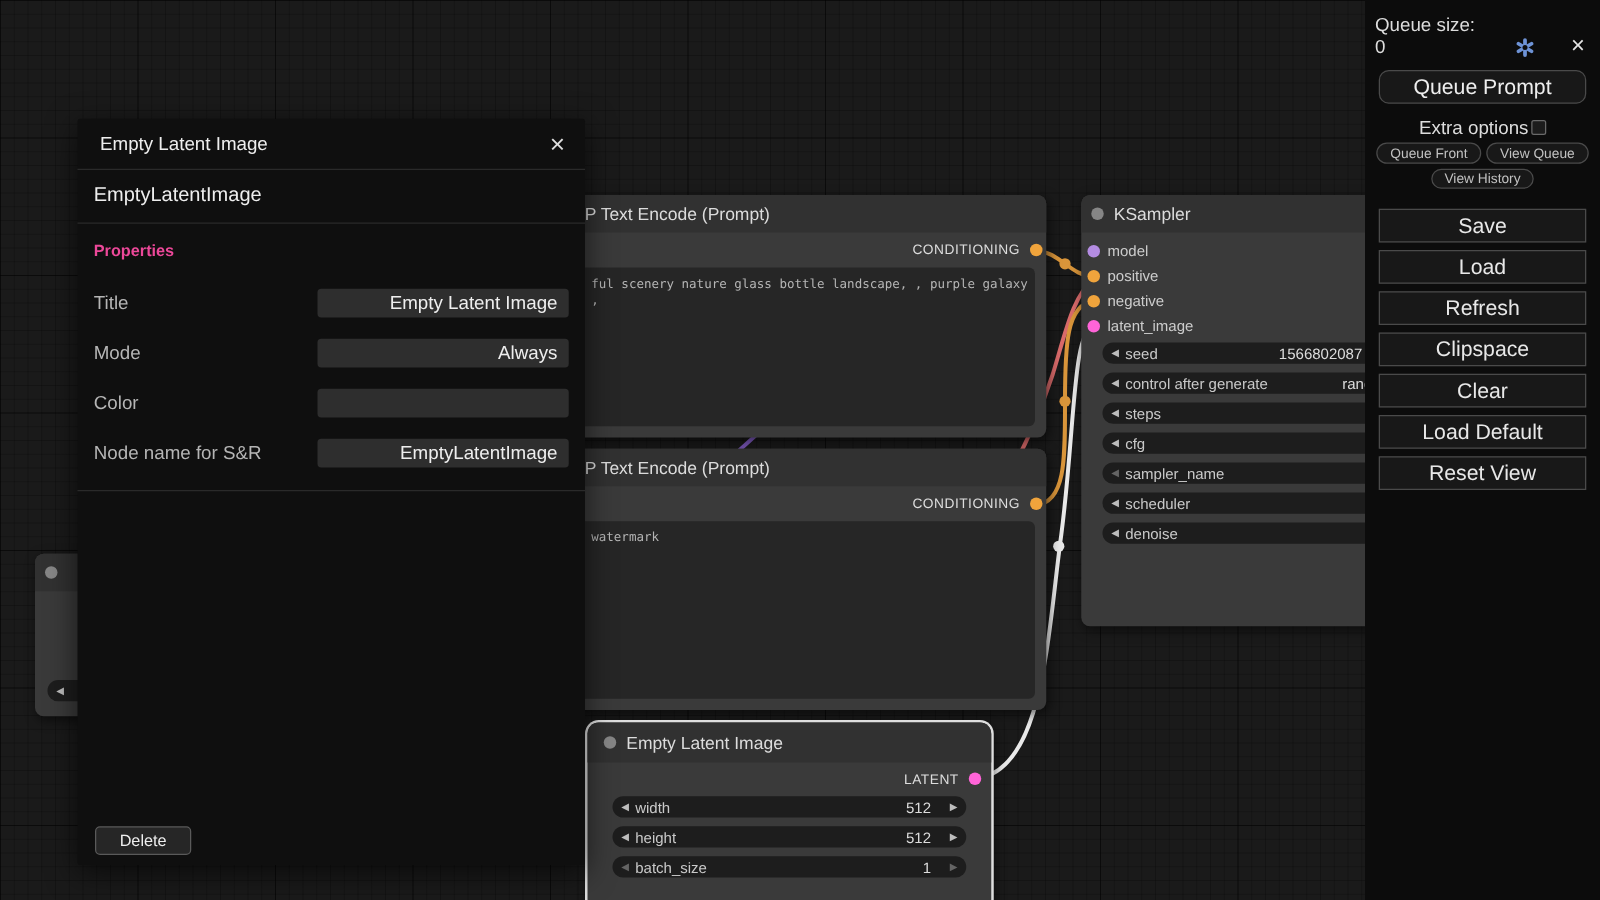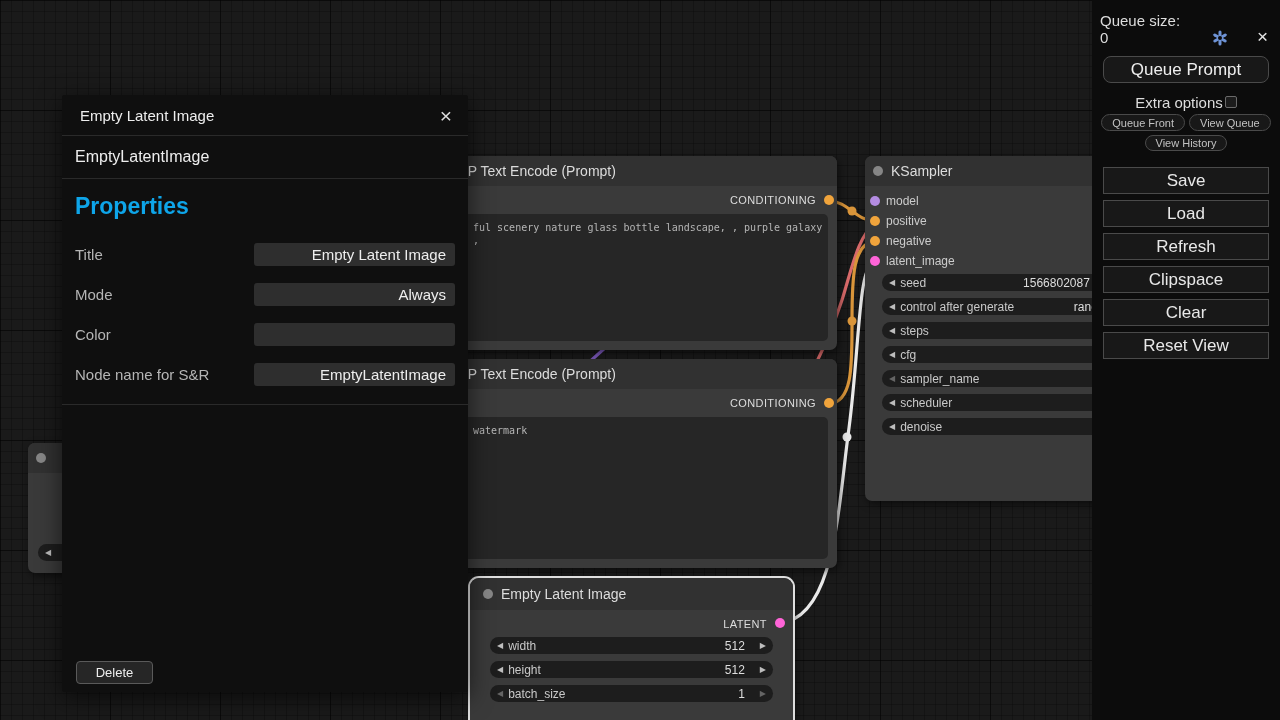--- a/index.html
+++ b/index.html
@@ -45,21 +45,21 @@
 .kp-seed .w-val{margin-right:40px}
 .pill.dim .arr{color:#646464}
 .lpill .w-val{margin-right:10px}
 .node-stub{left:28px;top:443px;width:120px;height:130px}
 .node-stub .pill{position:absolute;left:10px;right:10px;bottom:12px;margin:0}
 
 .props{position:absolute;left:62px;top:95px;width:406px;height:597px;background:#0f0f0f;z-index:10;color:#ddd;box-shadow:0 6px 24px rgba(0,0,0,.6);border-radius:2px}
 .p-head{height:41px;display:flex;align-items:center;padding:0 16px 0 18px;border-bottom:1px solid #2a2a2a;font-size:15px;color:#eee}
 .p-close{margin-left:auto;font-size:21px;color:#ddd;cursor:pointer;line-height:1}
 .p-sub{padding:12px 13px;font-size:16px;color:#eee;border-bottom:1px solid #2a2a2a}
-.p-sec{padding:14px 13px 4px;font-size:23px;font-weight:bold;color:#0ea5e9}
+.p-sec{padding:14px 13px 4px;font-size:13px;font-weight:bold;color:#ec4899}
 .p-rows{padding-top:10px}
 .p-row{display:flex;align-items:center;height:40px;padding:0 13px}
 .p-label{font-size:15px;color:#b5b5b5}
 .p-input{margin-left:auto;width:201px;height:23px;background:#2e2e2e;border-radius:3px;display:flex;align-items:center;justify-content:flex-end;padding:0 9px;font-size:15px;color:#eee}
 .p-div{border-bottom:1px solid #2a2a2a;margin-top:10px}
 .p-del{position:absolute;left:14px;bottom:8px;width:77px;height:23px;background:#262626;border:1px solid #5a5a5a;border-radius:4px;color:#eee;font-size:13px;font-family:inherit;cursor:pointer}
 
 .menu{position:absolute;right:0;top:0;width:188px;height:720px;background:#0c0c0c;z-index:20;color:#ddd}
 .m-top{display:flex;align-items:flex-end;gap:29px;padding:12px 12px 0 8px;font-size:15px;color:#ddd}
 .m-top .m-qsize{flex:1}
@@ -284,16 +284,17 @@
     <div class="m-smallrow">
       <button class="m-small">Queue Front</button>
       <button class="m-small">View Queue</button>
     </div>
     <button class="m-small m-history">View History</button>
     <button class="m-btn first">Save</button>
     <button class="m-btn">Load</button>
     <button class="m-btn">Refresh</button>
     <button class="m-btn">Clipspace</button>
     <button class="m-btn">Clear</button>
+    <button class="m-btn">Load Default</button>
     <button class="m-btn">Reset View</button>
   </aside>
 
 </div>
 
 </body></html>

